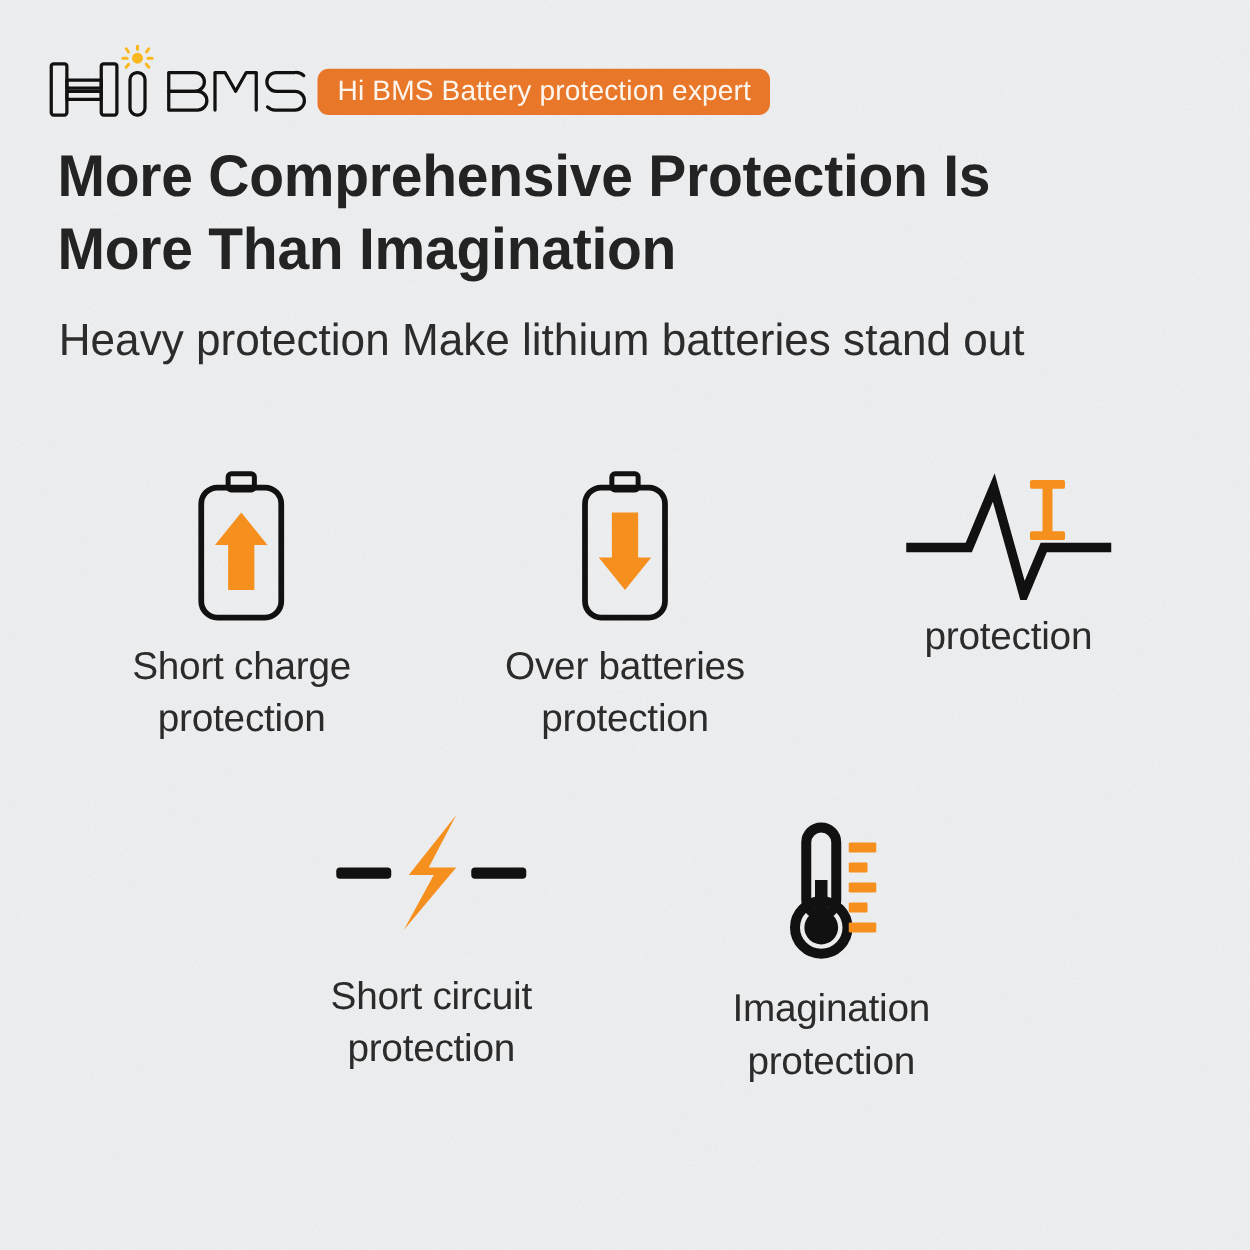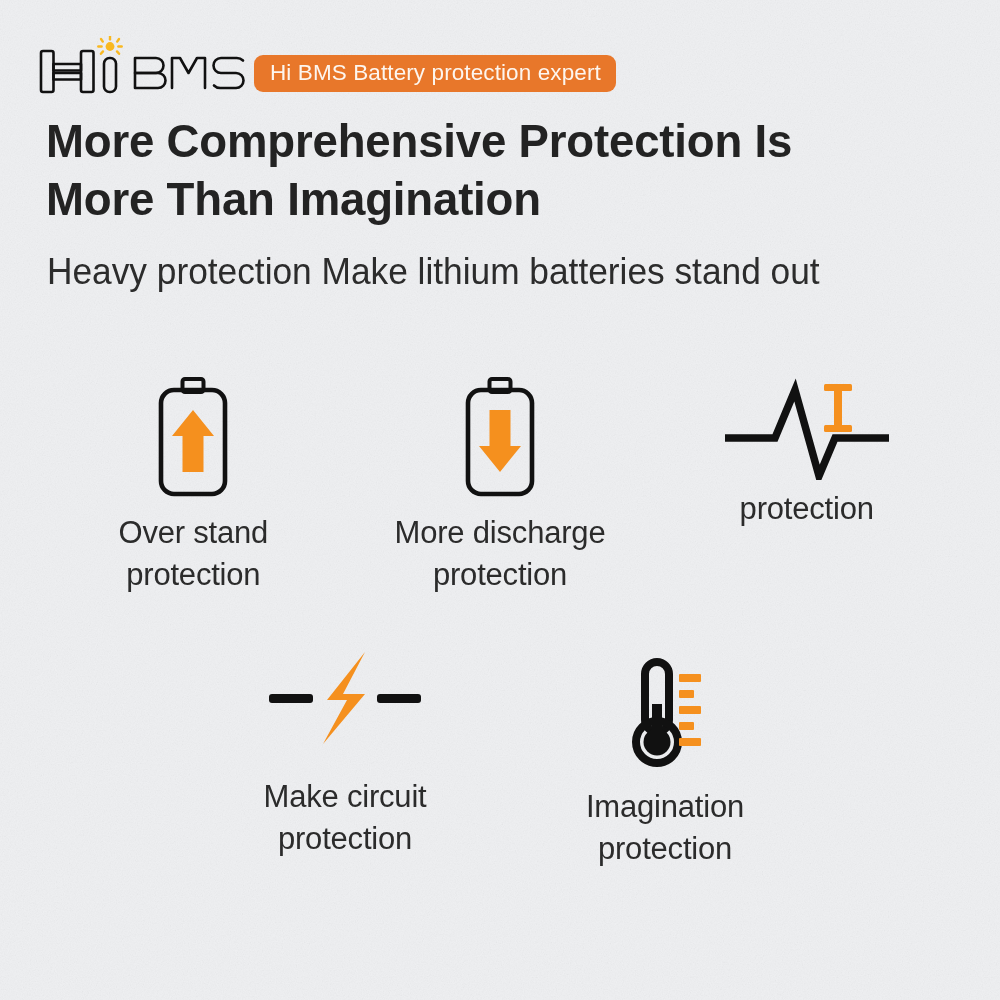--- a/index.html
+++ b/index.html
@@ -213,35 +213,35 @@
 
     <div class="feature-item">
       <div class="feature-icon icon-box-battery">
         <svg width="76" height="122" viewBox="0 0 76 122">
           <rect x="27.5" y="3" width="21" height="13" rx="2.5" fill="none" stroke="#111111" stroke-width="4"></rect>
           <rect x="6" y="14" width="64" height="104" rx="13" fill="none" stroke="#111111" stroke-width="4.6"></rect>
           <path d="M38 34 L59 60 H48.5 V96 H27.5 V60 H17 Z" fill="#f5901e"></path>
         </svg>
       </div>
       <div class="feature-label gap-battery">
-        <div>Over stand</div>
+        <div>Short charge</div>
         <div>protection</div>
       </div>
     </div>
 
     <div class="feature-item">
       <div class="feature-icon icon-box-battery">
         <svg width="76" height="122" viewBox="0 0 76 122">
           <rect x="27.5" y="3" width="21" height="13" rx="2.5" fill="none" stroke="#111111" stroke-width="4"></rect>
           <rect x="6" y="14" width="64" height="104" rx="13" fill="none" stroke="#111111" stroke-width="4.6"></rect>
           <path d="M38 96 L59 70 H48.5 V34 H27.5 V70 H17 Z" fill="#f5901e"></path>
         </svg>
       </div>
       <div class="feature-label gap-battery">
-        <div>More discharge</div>
+        <div>Over batteries</div>
         <div>protection</div>
       </div>
     </div>
 
     <div class="feature-item">
       <div class="feature-icon icon-box-wave">
         <svg width="168" height="104" viewBox="0 0 168 104">
           <path d="M2 62 H52 L72 14 L96 100 L112 62 H166" fill="none" stroke="#111111" stroke-width="7.5" stroke-linejoin="miter" stroke-linecap="butt"></path>
           <g fill="#f5901e">
             <rect x="101" y="8" width="28" height="7" rx="1.5"></rect>
@@ -260,21 +260,21 @@
 
     <div class="feature-item">
       <div class="feature-icon icon-box-bolt">
         <svg width="160" height="100" viewBox="0 0 160 100">
           <rect x="4" y="46" width="44" height="9" rx="3" fill="#111111"></rect>
           <rect x="112" y="46" width="44" height="9" rx="3" fill="#111111"></rect>
           <path d="M100 4 L62 52 H82 L58 96 L100 46 H78 Z" fill="#f5901e"></path>
         </svg>
       </div>
       <div class="feature-label gap-bolt">
-        <div>Make circuit</div>
+        <div>Short circuit</div>
         <div>protection</div>
       </div>
     </div>
 
     <div class="feature-item">
       <div class="feature-icon icon-box-thermo">
         <svg width="104" height="124" viewBox="0 0 104 124">
 
           <path d="M32 26 a12 12 0 0 1 24 0 v46 a12 12 0 0 1 -24 0 z" fill="none" stroke="#111111" stroke-width="8"></path>
 

